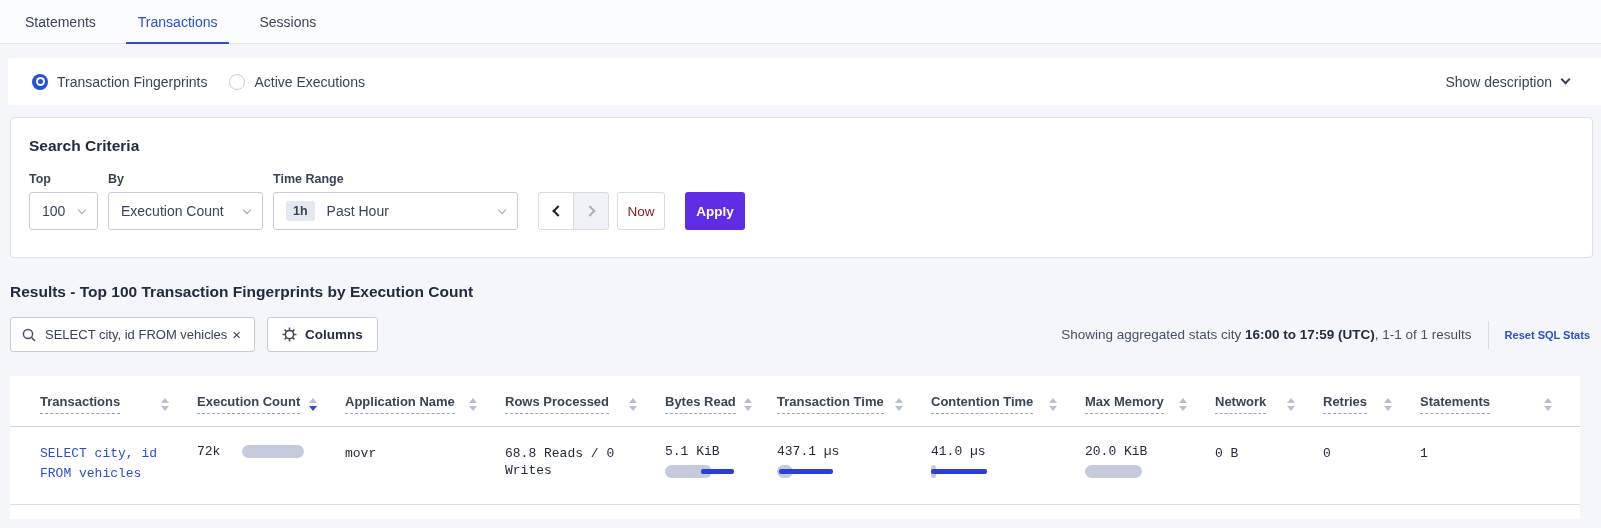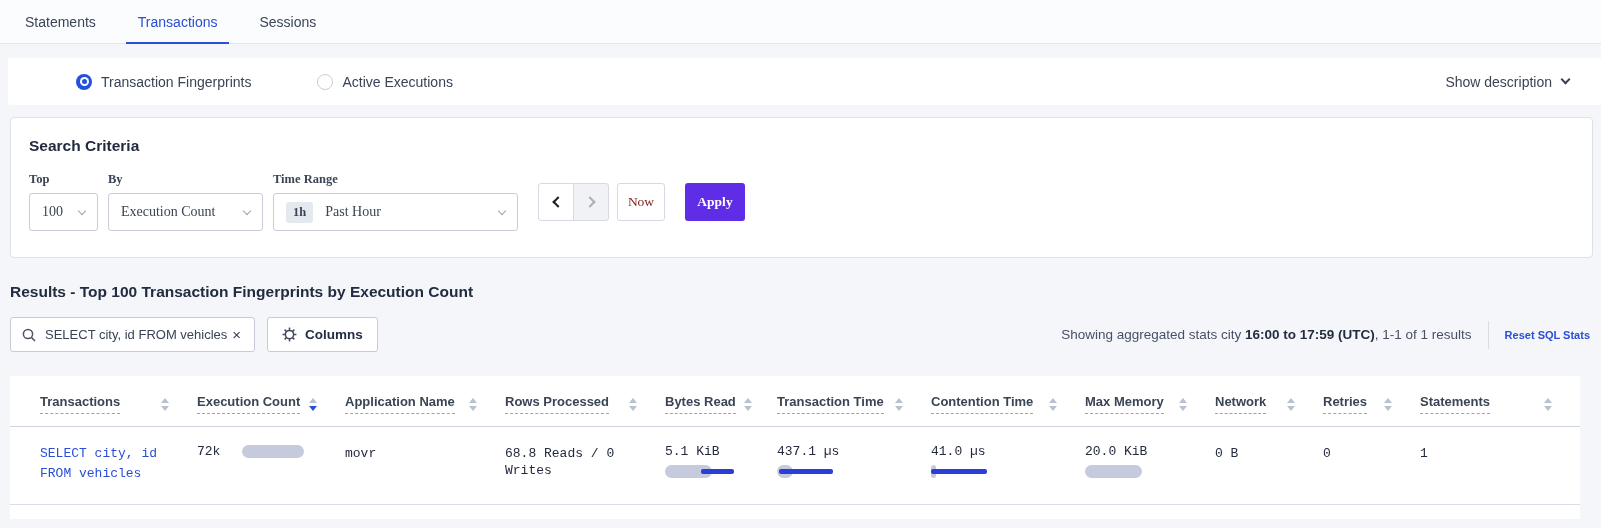--- a/index.html
+++ b/index.html
@@ -26,21 +26,21 @@
   .tab.active::after {
     content:""; position:absolute; left:0; right:0; bottom:-1px;
     height:2px; background:#2a4ed4;
   }
   
   .radio-band {
     margin:14px 0 0 8px; height:47px; background:#ffffff;
     border-radius:3px 0 0 3px;
     display:flex; align-items:center; padding:0 32px 0 24px;
   }
-  .radio-opt { display:flex; align-items:center; margin-right:22px; cursor:pointer;margin-left:44px; }
+  .radio-opt { display:flex; align-items:center; margin-right:22px; cursor:pointer; }
   .radio-outer {
     width:16px; height:16px; border-radius:50%; background:#2250e0;
     display:flex; align-items:center; justify-content:center; flex:0 0 auto;
   }
   .radio-mid { width:9px; height:9px; border-radius:50%; background:#fff;
     display:flex; align-items:center; justify-content:center; }
   .radio-dot { width:5px; height:5px; border-radius:50%; background:#2250e0; }
   .radio-off {
     width:16px; height:16px; border-radius:50%; background:#fff;
     border:1px solid #c8ced8; flex:0 0 auto;
@@ -52,21 +52,21 @@
     border-right:2px solid #394455; border-bottom:2px solid #394455;
     transform:rotate(45deg); margin-left:10px; margin-top:-4px; }
   .chev.small { width:6px; height:6px; border-width:1.5px; border-color:#9aa3b2; margin-top:-3px; }
   
   .search-card {
     margin:12px 0 0 10px; width:1583px; height:141px;
     background:#fff; border:1px solid #dde2ea; border-radius:4px;
     padding:19px 0 0 18px;
   }
   .card-title { font-size:15.5px; font-weight:bold; color:#222b40; }
-  .controls-row { margin-top:17px; display:flex; align-items:center;font-family:Liberation Serif, serif; }
+  .controls-row { margin-top:17px; display:flex; align-items:flex-end; }
   .ctl-group { margin-right:10px; }
   .ctl-label { font-size:12.5px; font-weight:bold; color:#394455; margin-bottom:6px; }
   .select {
     height:38px; border:1px solid #c7ccd8; border-radius:3px; background:#fff;
     display:flex; align-items:center; justify-content:space-between;
     padding:0 12px; font-size:14px; color:#394455; cursor:pointer;
   }
   .sel-top { width:69px; }
   .sel-by { width:155px; }
   .sel-time { width:245px; }

